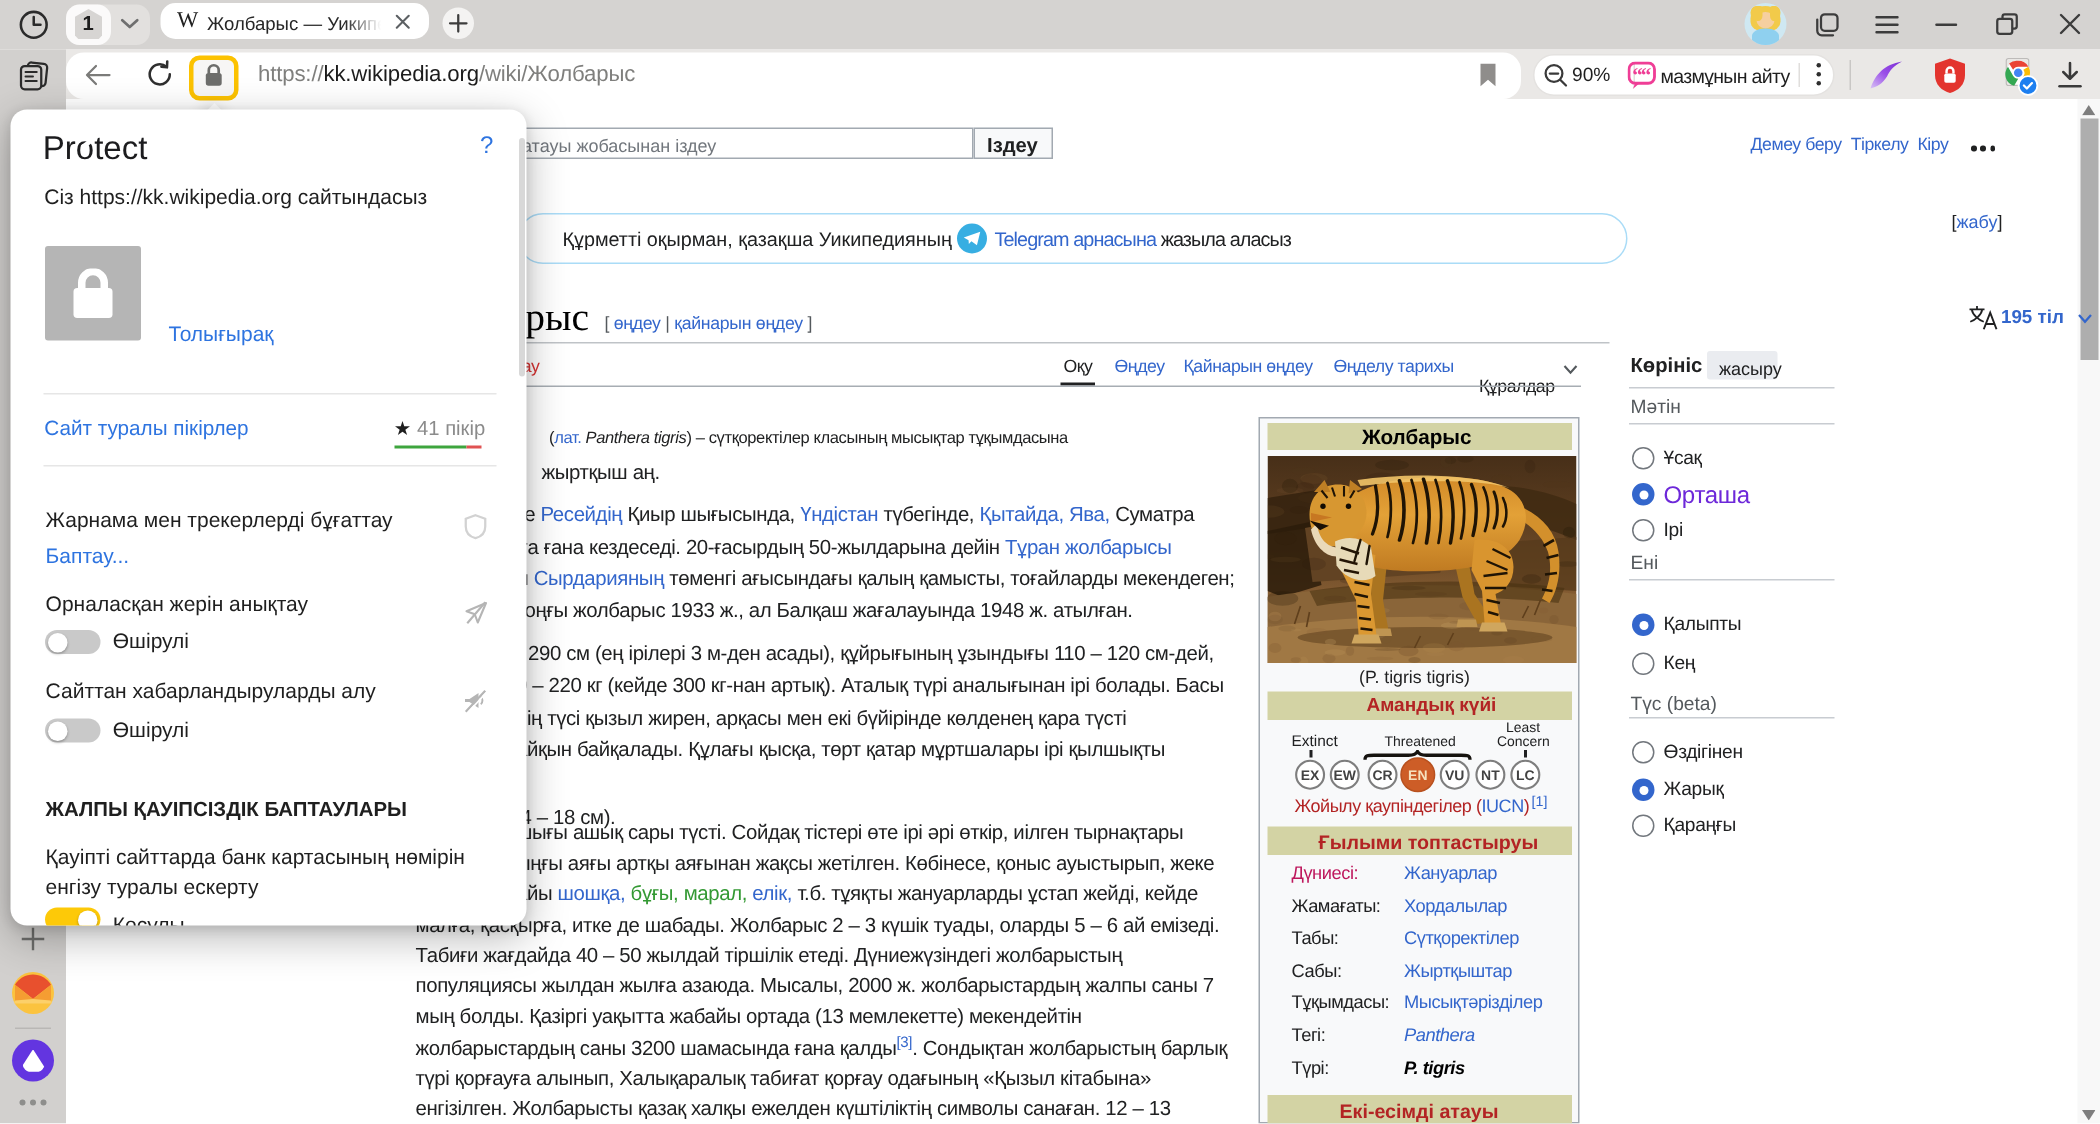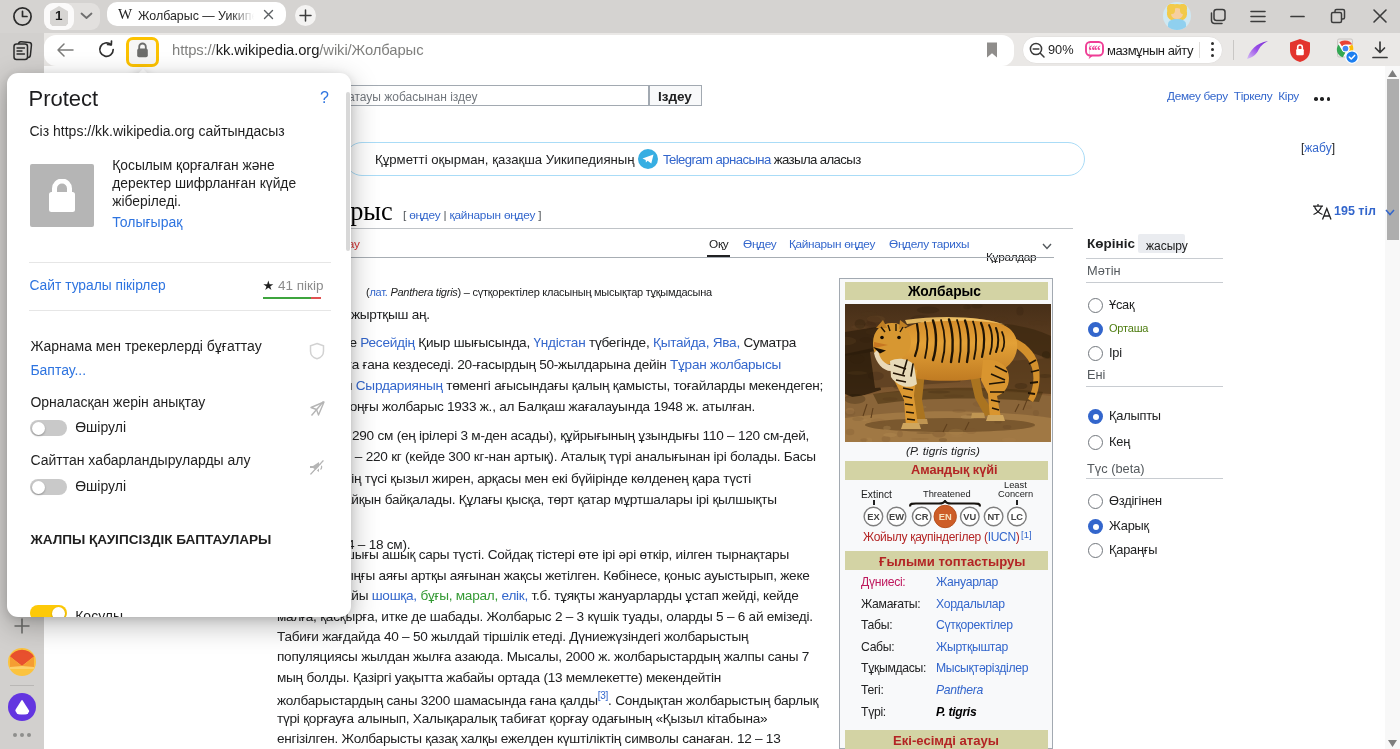--- a/index.html
+++ b/index.html
@@ -218,21 +218,21 @@
 <div class="t" style="left:743px;top:239px;font-size:11.8px;letter-spacing:-0.3px;"><span class="blu">Өңдеу</span></div>
 <div class="t" style="left:789px;top:239px;font-size:11.8px;letter-spacing:-0.3px;"><span class="blu">Қайнарын өңдеу</span></div>
 <div class="t" style="left:889px;top:239px;font-size:11.8px;letter-spacing:-0.3px;"><span class="blu">Өңделу тарихы</span></div>
 <div class="t" style="left:986px;top:252px;font-size:11.8px;letter-spacing:-0.3px;color:#202122;">Құралдар</div>
 <svg class="a" style="left:1042px;top:243px" width="10" height="7" viewBox="0 0 10 7">
     <path d="M1 1 L5 5.5 L9 1" fill="none" stroke="#54595d" stroke-width="1.4"></path>
   </svg>
 <div class="a" style="left:260px;top:256.5px;width:794px;height:1px;background:#a7adb3;"></div>
 
 <div class="t" style="left:366px;top:286.5px;font-size:11px;letter-spacing:-0.25px;color:#202122;">(<span class="blu">лат.</span> <i>Panthera tigris</i>) – сүтқоректілер класының мысықтар тұқымдасына</div>
-<div class="t" style="left:351px;top:308.1px;font-size:13.6px;letter-spacing:-0.25px;color:#202122;">жыртқыш аң.</div>
+<div class="t" style="left:351px;top:308.1px;font-size:13.6px;letter-spacing:-0.25px;color:#202122;padding-left:10px;">жыртқыш аң.</div>
 <div class="t" style="left:349.5px;top:336.0px;font-size:13.6px;letter-spacing:-0.25px;color:#202122;">е <span class="blu">Ресейдің</span> Қиыр шығысында, <span class="blu">Үндістан</span> түбегінде, <span class="blu">Қытайда, Ява,</span> Суматра</div>
 <div class="t" style="left:347px;top:357.5px;font-size:13.6px;letter-spacing:-0.25px;color:#202122;">ға ғана кездеседі. 20-ғасырдың 50-жылдарына дейін <span class="blu">Тұран жолбарысы</span></div>
 <div class="t" style="left:345px;top:378.5px;font-size:13.6px;letter-spacing:-0.25px;color:#202122;">н <span class="blu">Сырдарияның</span> төменгі ағысындағы қалың қамысты, тоғайларды мекендеген;</div>
 <div class="t" style="left:343px;top:399.9px;font-size:13.6px;letter-spacing:-0.25px;color:#202122;">соңғы жолбарыс 1933 ж., ал Балқаш жағалауында 1948 ж. атылған.</div>
 <div class="t" style="left:352px;top:428.9px;font-size:13.6px;letter-spacing:-0.25px;color:#202122;">290 см (ең ірілері 3 м-ден асады), құйрығының ұзындығы 110 – 120 см-дей,</div>
 <div class="t" style="left:344px;top:450.2px;font-size:13.6px;letter-spacing:-0.25px;color:#202122;">0 – 220 кг (кейде 300 кг-нан артық). Аталық түрі аналығынан ірі болады. Басы</div>
 <div class="t" style="left:344px;top:471.5px;font-size:13.6px;letter-spacing:-0.25px;color:#202122;">нің түсі қызыл жирен, арқасы мен екі бүйірінде көлденең қара түсті</div>
 <div class="t" style="left:344px;top:492.8px;font-size:13.6px;letter-spacing:-0.25px;color:#202122;">айқын байқалады. Құлағы қысқа, төрт қатар мұртшалары ірі қылшықты</div>
 <div class="t" style="left:347px;top:538px;font-size:13.6px;letter-spacing:-0.25px;color:#202122;">4 – 18 см).</div>
 <div class="t" style="left:344px;top:548.1px;font-size:13.6px;letter-spacing:-0.25px;color:#202122;">шығы ашық сары түсті. Сойдақ тістері өте ірі әрі өткір, иілген тырнақтары</div>
@@ -400,21 +400,21 @@
  </g>
  <g stroke="#1f1405" fill="none" stroke-width="1.6">
   <path d="M58 84 L68 86 M58 92 L67 94 M60 100 L68 101 M61 108 L69 109 M62 115 L70 116"></path>
   <path d="M144 80 L160 78 M145 88 L159 88 M146 96 L155 98 M147 104 L154 106"></path>
   <path d="M150 62 L162 68 M146 70 L160 76"></path>
  </g>
  <path d="M58 119 L74 119 L76 125 L56 125 Z" fill="#cfa65e"></path>
  <path d="M143 111 L158 111 L160 117 L141 117 Z" fill="#cfa65e"></path>
  <path d="M18 112 L22 100 M26 114 L28 104 M178 106 L182 96 M170 108 L174 100 M98 128 L102 120 M120 126 L124 118" stroke="#5f3f1c" stroke-width="1.1" fill="none"></path>
 </svg>
-<div class="t" style="left:906px;top:445.5px;font-size:11.8px;font-style:italic;color:#202122;">(P. tigris tigris)</div>
+<div class="t" style="left:906px;top:445.5px;font-size:11.8px;color:#202122;">(P. tigris tigris)</div>
 <div class="a" style="left:845px;top:460.5px;width:203px;height:19px;background:#d3d3a4;"></div>
 <div class="t" style="left:911px;top:464px;font-size:12.7px;font-weight:bold;color:#b32424;">Амандық күйі</div>
 
 <div class="t" style="left:1004px;top:481px;font-size:9.3px;color:#202122;">Least</div>
 <div class="t" style="left:861px;top:489.5px;font-size:10.3px;color:#202122;">Extinct</div>
 <div class="t" style="left:923px;top:490px;font-size:9.3px;color:#202122;">Threatened</div>
 <div class="t" style="left:998px;top:490px;font-size:9.3px;color:#202122;">Concern</div>
 <div class="a" style="left:873px;top:500px;width:1.6px;height:5px;background:#202122;"></div>
 <div class="a" style="left:1016px;top:500px;width:1.6px;height:5px;background:#202122;"></div>
 <svg class="a" style="left:908px;top:500px" width="74" height="7" viewBox="0 0 74 7">
@@ -462,21 +462,21 @@
 <div class="t" style="left:1087px;top:237px;font-size:13.5px;font-weight:bold;color:#202122;">Көрініс</div>
 <div class="a" style="left:1138px;top:234px;width:47px;height:19px;background:#eaecf0;border-radius:2px;"></div>
 <div class="t" style="left:1146px;top:239.5px;font-size:12px;color:#202122;">жасыру</div>
 <div class="a" style="left:1086px;top:258px;width:137px;height:1px;background:#c8ccd1;"></div>
 <div class="t" style="left:1087px;top:265px;font-size:12.8px;color:#54595d;">Мәтін</div>
 <div class="a" style="left:1086px;top:282px;width:137px;height:1px;background:#c8ccd1;"></div>
 <div class="a" style="left:1088px;top:298px;width:13px;height:13px;border:1px solid #72777d;border-radius:50%;background:#fff;"></div>
 <div class="t" style="left:1109px;top:299px;font-size:12.8px;letter-spacing:-0.2px;color:#202122;">Ұсақ</div>
 <div class="a" style="left:1088px;top:322px;width:15px;height:15px;border-radius:50%;background:#36c;box-sizing:border-box;border:4.5px solid #36c;"></div>
 <div class="a" style="left:1092.5px;top:326.5px;width:6px;height:6px;border-radius:50%;background:#fff;"></div>
-<div class="t" style="left:1109px;top:323px;font-size:11px;letter-spacing:-0.2px;color:#4d7c0f;">Орташа</div>
+<div class="t" style="left:1109px;top:323px;font-size:16px;letter-spacing:-0.2px;color:#6d28d9;">Орташа</div>
 <div class="a" style="left:1088px;top:346px;width:13px;height:13px;border:1px solid #72777d;border-radius:50%;background:#fff;"></div>
 <div class="t" style="left:1109px;top:347px;font-size:12.8px;letter-spacing:-0.2px;color:#202122;">Ірі</div>
 <div class="t" style="left:1087px;top:368.5px;font-size:12.8px;color:#54595d;">Ені</div>
 <div class="a" style="left:1086px;top:386px;width:137px;height:1px;background:#c8ccd1;"></div>
 <div class="a" style="left:1088px;top:409px;width:15px;height:15px;border-radius:50%;background:#36c;"></div>
 <div class="a" style="left:1092.5px;top:413.5px;width:6px;height:6px;border-radius:50%;background:#fff;"></div>
 <div class="t" style="left:1109px;top:410px;font-size:12.8px;letter-spacing:-0.2px;color:#202122;">Қалыпты</div>
 <div class="a" style="left:1088px;top:435px;width:13px;height:13px;border:1px solid #72777d;border-radius:50%;background:#fff;"></div>
 <div class="t" style="left:1109px;top:436px;font-size:12.8px;letter-spacing:-0.2px;color:#202122;">Кең</div>
 <div class="t" style="left:1087px;top:462.5px;font-size:12.8px;color:#54595d;">Түс (beta)</div>
@@ -492,21 +492,20 @@
 <div class="a" style="left:135px;top:72px;width:16px;height:16px;background:#fff;transform:rotate(45deg);box-shadow:0 2px 10px rgba(0,0,0,.2);"></div>
 <div class="a" id="pp" style="left:7px;top:72.5px;width:343.5px;height:544px;background:#fff;border-radius:11px;box-shadow:0 8px 28px rgba(0,0,0,.28),0 2px 8px rgba(0,0,0,.12);overflow:hidden;">
   <div class="t" style="left:21.5px;top:15.7px;font-size:22px;color:#1c1c1e;">Pr<span style="position:relative;display:inline-block;">o<span class="a" style="left:2px;top:4px;width:16px;height:2.8px;background:#fff;transform:rotate(-38deg);"></span></span>tect</div>
   <div class="t" style="left:313px;top:17.5px;font-size:16px;color:#2e74e0;">?</div>
   <div class="t" style="left:22.5px;top:51.3px;font-size:14px;color:#1f1f1f;">Сіз https://kk.wikipedia.org сайтындасыз</div>
   <div class="a" style="left:23px;top:91.5px;width:63.5px;height:63px;background:#b5b5b5;border-radius:2px;"></div>
   <svg class="a" style="left:40px;top:106px" width="30" height="35" viewBox="0 0 30 35">
     <path d="M7.5 14 V9.5 a7.5 7.5 0 0 1 15 0 V14" fill="none" stroke="#fff" stroke-width="5"></path>
     <rect x="2" y="13" width="26" height="20" rx="2.5" fill="#fff"></rect>
   </svg>
-  <div class="t" style="left:105.3px;top:84.5px;font-size:13.8px;color:#1f1f1f;line-height:17.9px;white-space:nowrap;">Қосылым қорғалған және<br>деректер шифрланған күйде<br>жіберіледі.</div>
   <div class="t" style="left:105.3px;top:142.6px;font-size:14px;color:#2e74e0;">Толығырақ</div>
   <div class="a" style="left:21.5px;top:189.9px;width:302px;height:1px;background:#e6e6e6;"></div>
   <div class="t" style="left:22.5px;top:206.3px;font-size:13.8px;color:#2e74e0;">Сайт туралы пікірлер</div>
   <div class="t" style="left:255.5px;top:206.5px;font-size:13px;color:#1f1f1f;">★</div>
   <div class="t" style="left:271px;top:206.7px;font-size:13.5px;color:#8b8b8b;">41 пікір</div>
   <div class="a" style="left:256px;top:224.7px;width:48px;height:2.3px;background:#3ea53e;"></div>
   <div class="a" style="left:304px;top:224.7px;width:9.5px;height:2.3px;background:#e05252;"></div>
   <div class="a" style="left:21.5px;top:237.2px;width:302px;height:1px;background:#e6e6e6;"></div>
   <div class="t" style="left:23.4px;top:266.2px;font-size:14px;color:#1f1f1f;">Жарнама мен трекерлерді бұғаттау</div>
   <svg class="a" style="left:302px;top:269px" width="16" height="18" viewBox="0 0 16 18">
@@ -525,17 +524,18 @@
   <svg class="a" style="left:301px;top:386px" width="19" height="18" viewBox="0 0 19 18">
     <path d="M2 7 L5 7 L11 3 V13 L5 9 L2 9 Z" fill="#b5b5b5"></path>
     <path d="M12.5 5.5 C14 6.5 14 9.5 12.5 10.5" fill="none" stroke="#b5b5b5" stroke-width="1.3"></path>
     <path d="M2.5 15.5 L15.5 1.5" stroke="#b5b5b5" stroke-width="1.5"></path>
     <path d="M3.5 16.5 L16.5 2.5" stroke="#fff" stroke-width="1.2"></path>
   </svg>
   <div class="a" style="left:23.4px;top:406.3px;width:36.6px;height:16.4px;border-radius:9px;background:#c9c9c9;"></div>
   <div class="a" style="left:25.2px;top:408px;width:13px;height:13px;border-radius:50%;background:#fff;box-shadow:0 1px 2px rgba(0,0,0,.3);"></div>
   <div class="t" style="left:68.2px;top:406.7px;font-size:14px;color:#1f1f1f;">Өшірулі</div>
   <div class="t" style="left:23.4px;top:460.8px;font-size:13.6px;font-weight:bold;color:#1f1f1f;">ЖАЛПЫ ҚАУІПСІЗДІК БАПТАУЛАРЫ</div>
+  <div class="t" style="left:23.4px;top:489.5px;font-size:14px;color:#1f1f1f;line-height:19.5px;white-space:normal;width:285px;">Қауіпті сайттарда банк картасының нөмірін енгізу туралы ескерту</div>
   <div class="a" style="left:23.4px;top:532.5px;width:36.6px;height:16.4px;border-radius:9px;background:#fdc908;"></div>
   <div class="a" style="left:45px;top:534.3px;width:13px;height:13px;border-radius:50%;background:#fff;box-shadow:0 1px 2px rgba(0,0,0,.3);"></div>
   <div class="t" style="left:68.2px;top:536.2px;font-size:14px;color:#1f1f1f;">Қосулы</div>
   <div class="a" style="left:339.4px;top:19.4px;width:3.4px;height:159px;background:#d8d8d8;border-radius:2px;"></div>
 </div>
 
 </body></html>

